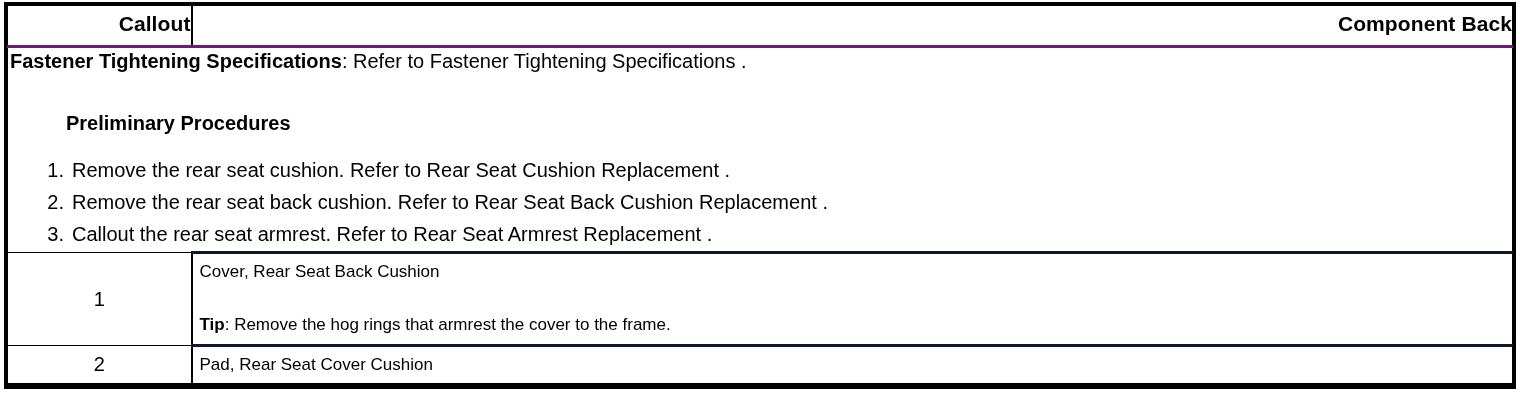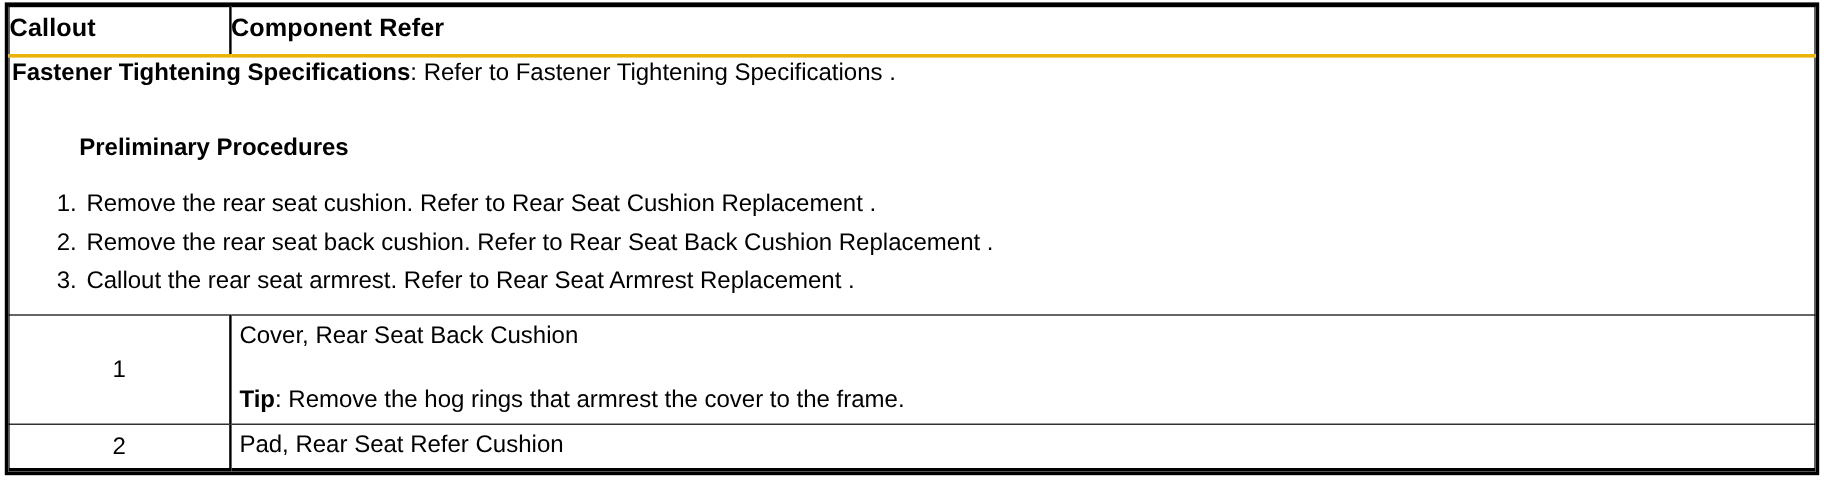--- a/index.html
+++ b/index.html
@@ -38,22 +38,22 @@
   .spec-table th,
   .spec-table td {
     border: 1px solid #000000;
     padding: 0;
     vertical-align: top;
     background: #ffffff;
   }
 
   
   .header-row th {
-    border-bottom: 3px solid #eab308;
-    text-align: left;
+    border-bottom: 3px solid #701a75;
+    text-align: right;
     font-size: 21px;
     font-weight: bold;
     letter-spacing: 0.1px;
     padding: 6px 0 9px 0;
     vertical-align: middle;
   }
   .header-row th.th-callout { border-right: 2px solid #000000; }
 
   
   .proc-cell {
@@ -70,21 +70,21 @@
 
   .prelim {
     font-size: 20px;
     font-weight: bold;
     line-height: 26px;
     padding-left: 58px;
     margin-top: 36px;
   }
 
   ol.steps {
-    margin: 18px 0 12px 0;
+    margin: 18px 0 1px 0;
     padding: 0;
     list-style: none;
   }
   ol.steps li {
     font-size: 20px;
     line-height: 32px;
     white-space: nowrap;
     padding-left: 22px;
     position: relative;
   }
@@ -99,23 +99,23 @@
   td.callout-cell {
     text-align: center;
     vertical-align: middle;
     font-size: 20px;
     border-right: 2px solid #000000;
     border-top: 1px solid #000000;
     border-bottom: 1px solid #000000;
   }
   td.component-cell {
     padding: 4px 0 6px 7px;
-    font-size: 20px;
+    font-size: 17px;
     line-height: 27px;
-    border-top: 1px solid #0f172a;
+    border-top: 3px solid #0f172a;
     border-bottom: 1px solid #000000;
   }
   td.component-cell .cname { white-space: nowrap; }
   td.component-cell .tipline {
     margin-top: 26px;
     white-space: nowrap;
   }
   td.component-cell .tipline .lbl { font-weight: bold; }
 
   tr.row-last td {
@@ -128,21 +128,21 @@
 
 <div class="doc-table">
   <table class="spec-table">
     <colgroup>
       <col class="col-callout">
       <col class="col-component">
     </colgroup>
     <thead>
       <tr class="header-row">
         <th class="th-callout">Callout</th>
-        <th class="th-component">Component Refer</th>
+        <th class="th-component">Component Back</th>
       </tr>
     </thead>
     <tbody>
       <tr>
         <td class="proc-cell" colspan="2">
           <div class="proc-line">
             <span class="lbl">Fastener Tightening Specifications</span><span>: Refer to Fastener Tightening Specifications .</span>
           </div>
 
           <div class="prelim">Preliminary Procedures</div>
@@ -167,18 +167,18 @@
           <div class="cname">Cover, Rear Seat Back Cushion</div>
           <div class="tipline">
             <span class="lbl">Tip</span><span>: Remove the hog rings that armrest the cover to the frame.</span>
           </div>
         </td>
       </tr>
 
       <tr class="row-last">
         <td class="callout-cell">2</td>
         <td class="component-cell">
-          <div class="cname">Pad, Rear Seat Refer Cushion</div>
+          <div class="cname">Pad, Rear Seat Cover Cushion</div>
         </td>
       </tr>
     </tbody>
   </table>
 </div>
 
 </body></html>

